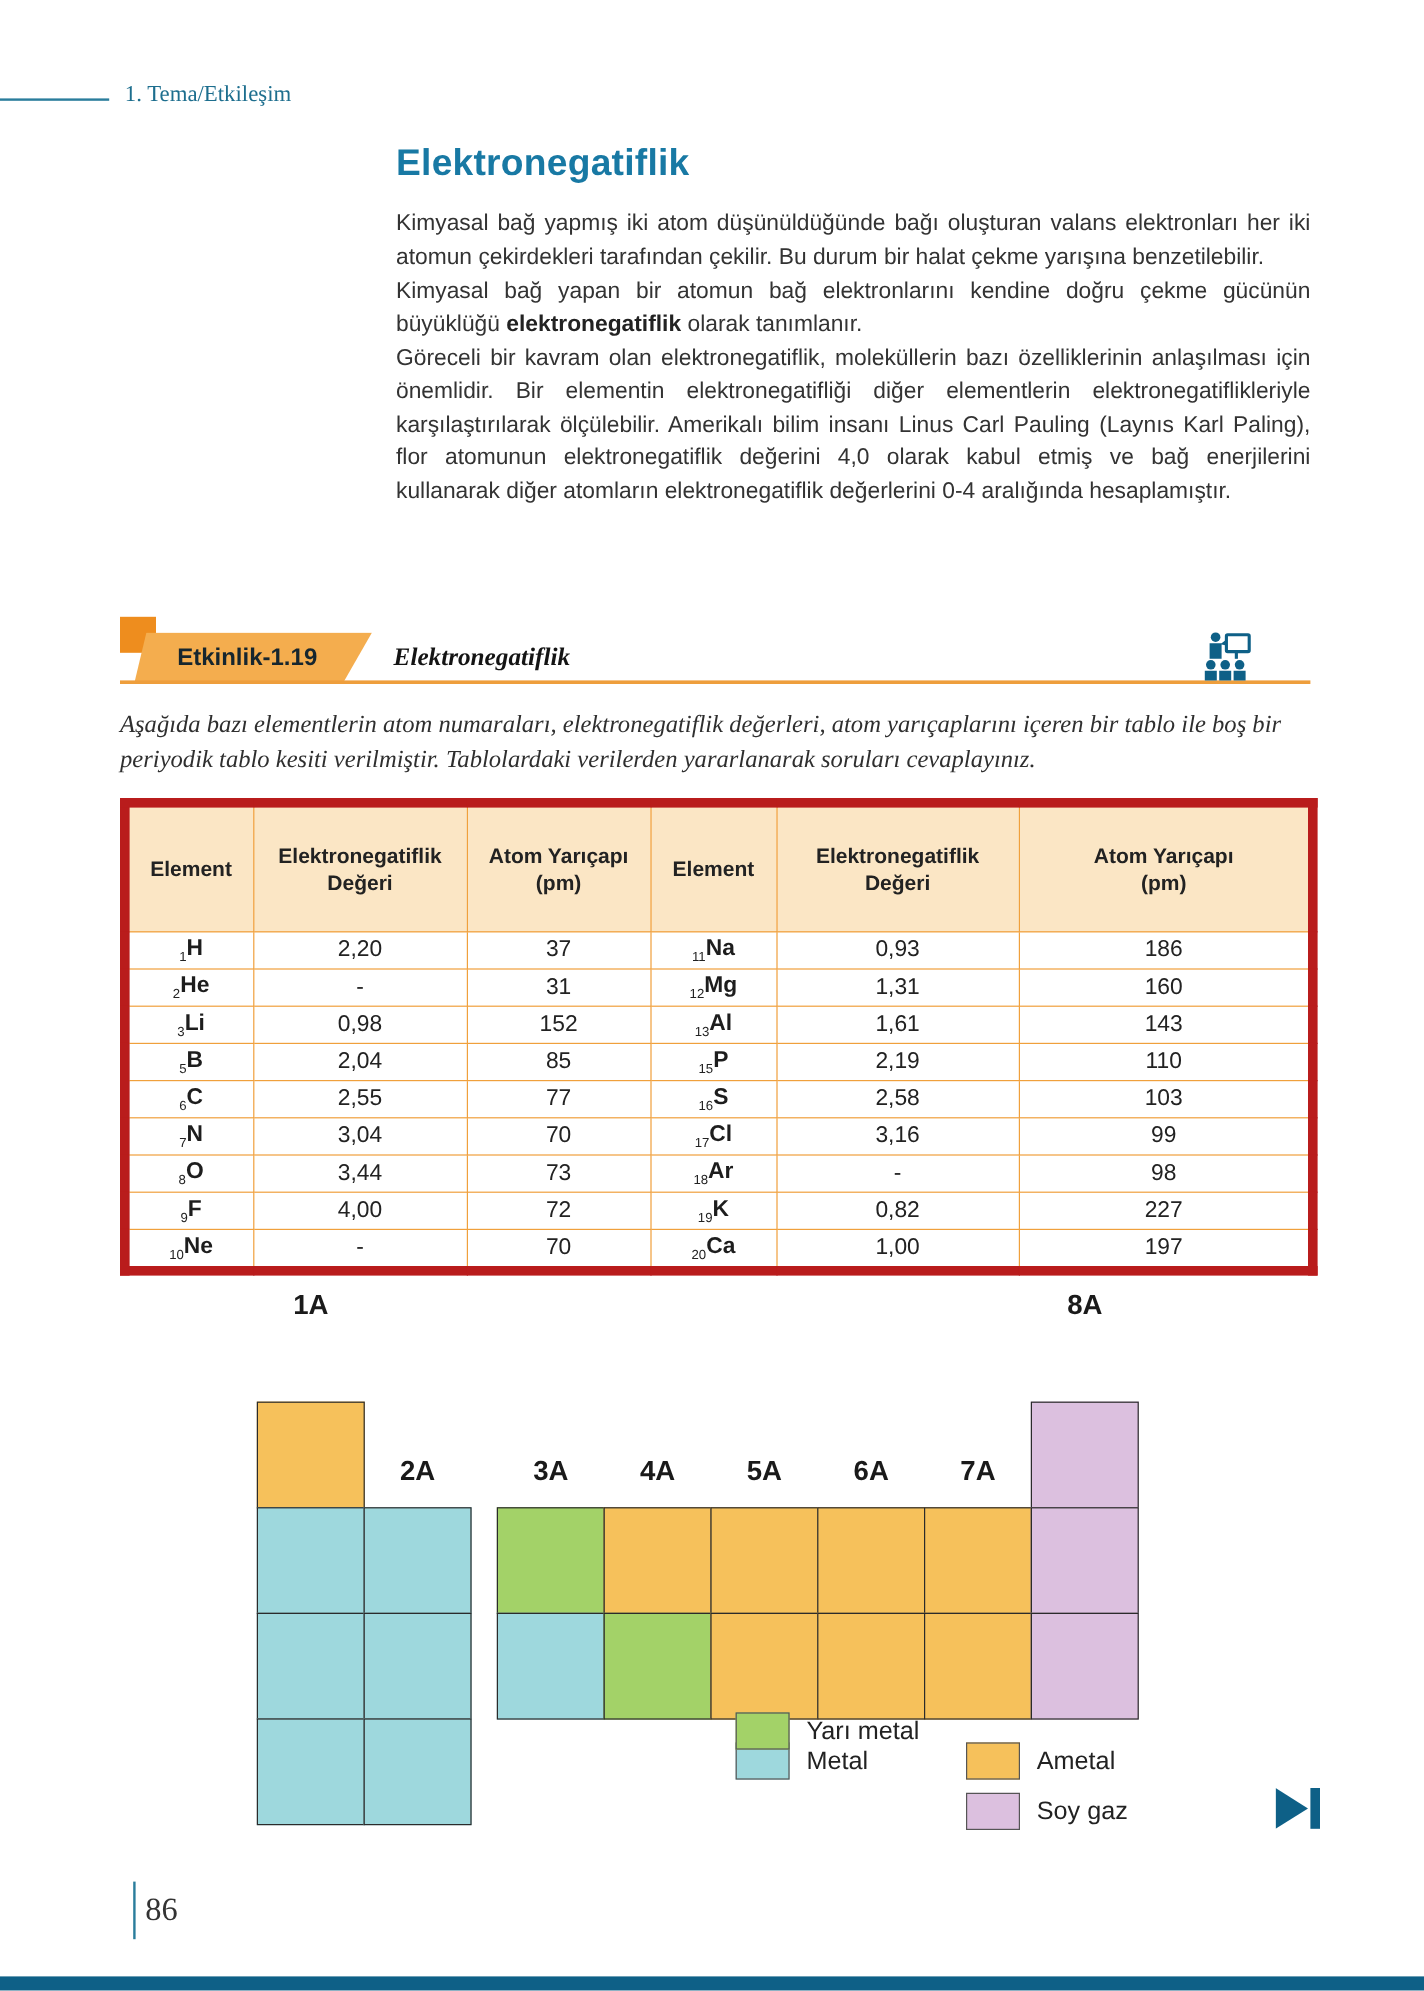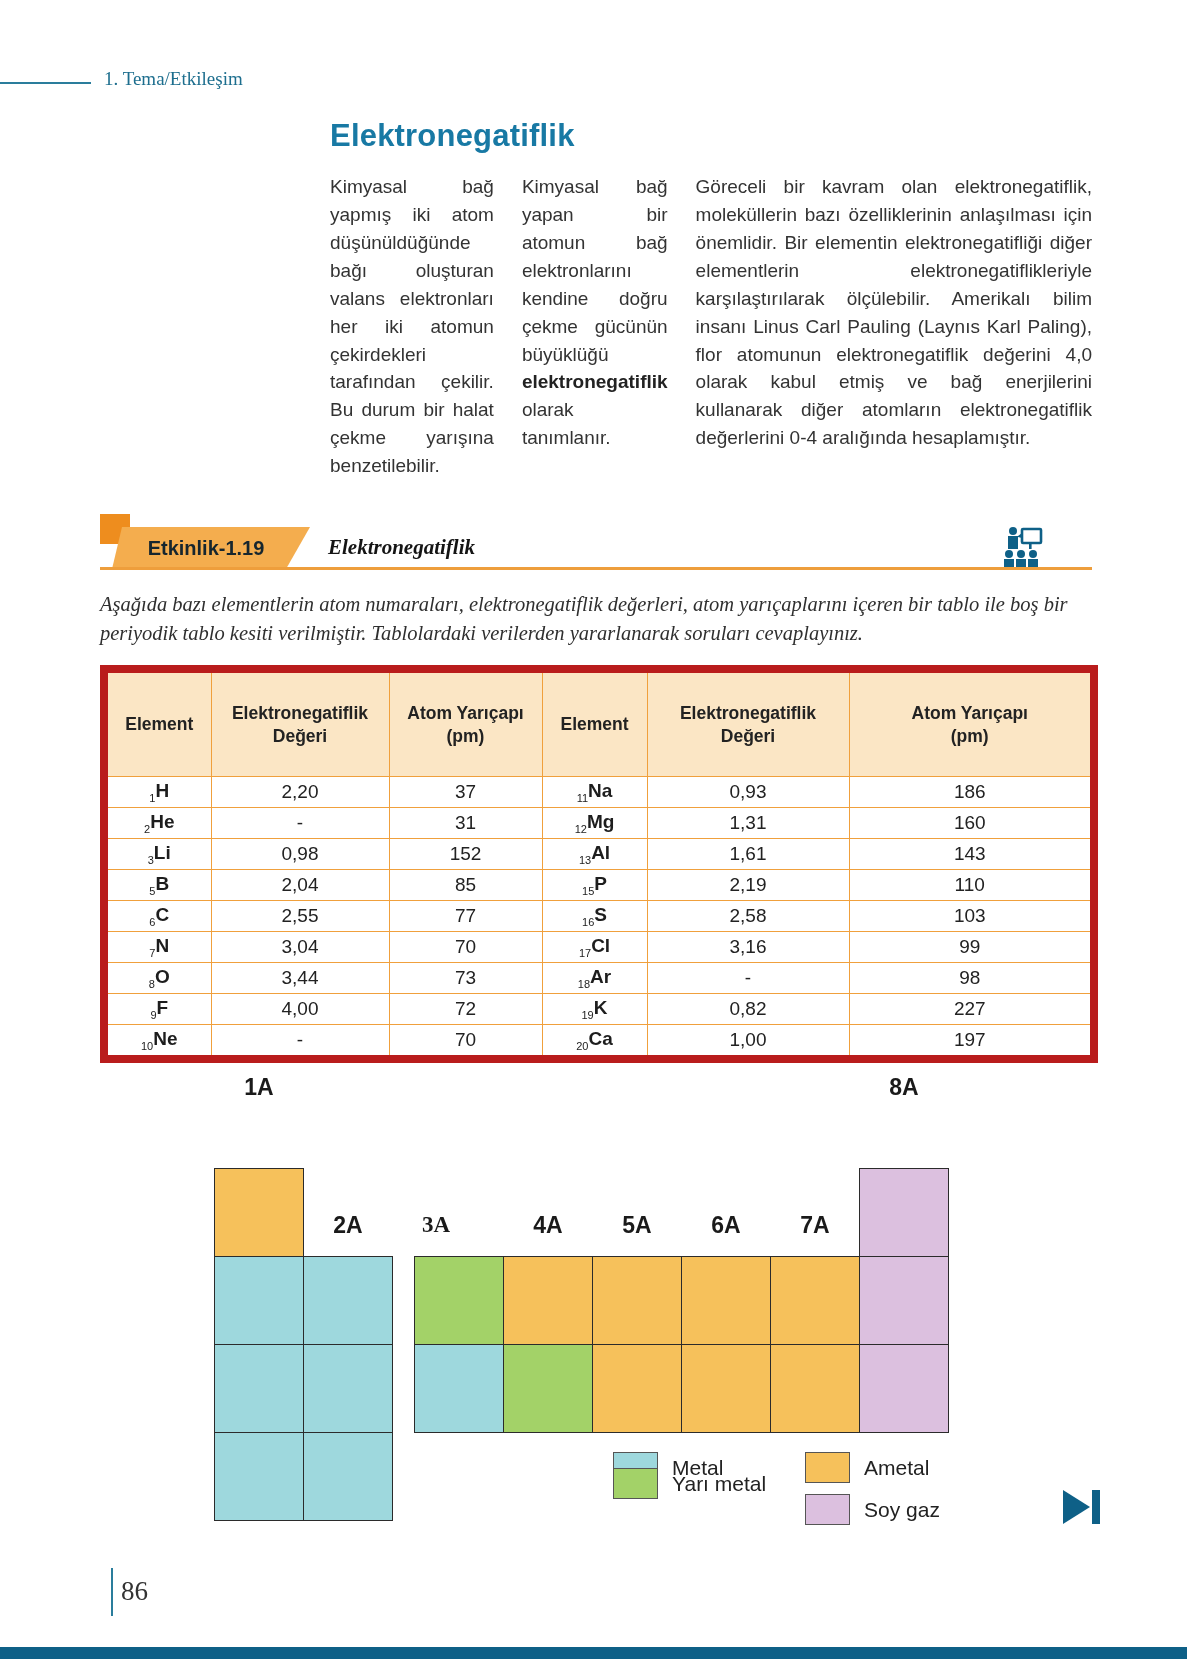--- a/index.html
+++ b/index.html
@@ -8,21 +8,21 @@
 
   
   .topline{position:absolute;left:0;top:82px;width:91px;height:2px;background:#2a7d9c;}
   .breadcrumb{position:absolute;left:104px;top:68px;font-family:"Liberation Serif",serif;
               font-size:19px;color:#1d6e8e;}
 
   
   .title{position:absolute;left:330px;top:118px;margin:0;font-size:31px;font-weight:700;
          color:#1879a4;letter-spacing:.2px;}
   .body-text{position:absolute;left:330px;top:173px;width:762px;display:flex;
-             flex-direction:row;gap:28px;}
+             flex-direction:column;gap:0;}
   .body-text p{margin:0;font-size:19px;line-height:1.47;text-align:justify;color:#333;}
   .body-text b{color:#222;}
 
   
   .act-square{position:absolute;left:100px;top:514px;width:30px;height:30px;background:#ee8d1e;}
   .act-tab{position:absolute;left:112px;top:527px;width:198px;height:42px;background:#f4ad4e;
            clip-path:polygon(10px 0,100% 0,calc(100% - 24px) 100%,0 100%);
            display:flex;align-items:center;justify-content:center;}
   .act-tab span{font-size:20px;font-weight:700;color:#16262e;padding-right:10px;}
   .act-title{position:absolute;left:328px;top:535px;font-family:"Liberation Serif",serif;
@@ -221,33 +221,33 @@
       <div class="pcell t-metal" style="left: 414px; top: 1344px;"></div>
       <div class="pcell t-semimetal" style="left: 503px; top: 1344px;"></div>
       <div class="pcell t-nonmetal" style="left: 592px; top: 1344px;"></div>
       <div class="pcell t-nonmetal" style="left: 681px; top: 1344px;"></div>
       <div class="pcell t-nonmetal" style="left: 770px; top: 1344px;"></div>
       <div class="pcell t-noble" style="left: 859px; top: 1344px;"></div>
       <div class="pcell t-metal" style="left: 214px; top: 1432px;"></div>
       <div class="pcell t-metal" style="left: 303px; top: 1432px;"></div>
       <div class="glabel" style="left: 259px; top: 1074px;">1A</div>
       <div class="glabel" style="left: 348px; top: 1212px;">2A</div>
-      <div class="glabel" style="left: 436px; top: 1212px; font-family: Liberation Serif, serif;">3A</div>
+      <div class="glabel" style="left: 459px; top: 1212px;">3A</div>
       <div class="glabel" style="left: 548px; top: 1212px;">4A</div>
       <div class="glabel" style="left: 637px; top: 1212px;">5A</div>
       <div class="glabel" style="left: 726px; top: 1212px;">6A</div>
       <div class="glabel" style="left: 815px; top: 1212px;">7A</div>
       <div class="glabel" style="left: 904px; top: 1074px;">8A</div>
     </div>
   <div id="legend">
       <div class="lgitem" style="left: 613px; top: 1452px; text-align: right;">
         <div class="lgsw t-metal"></div>
         <div class="lglabel">Metal</div>
       </div>
-      <div class="lgitem" style="left: 613px; top: 1468px;">
+      <div class="lgitem" style="left: 613px; top: 1427px;">
         <div class="lgsw t-semimetal"></div>
         <div class="lglabel">Yarı metal</div>
       </div>
       <div class="lgitem" style="left: 805px; top: 1452px;">
         <div class="lgsw t-nonmetal"></div>
         <div class="lglabel">Ametal</div>
       </div>
       <div class="lgitem" style="left: 805px; top: 1494px;">
         <div class="lgsw t-noble"></div>
         <div class="lglabel">Soy gaz</div>

